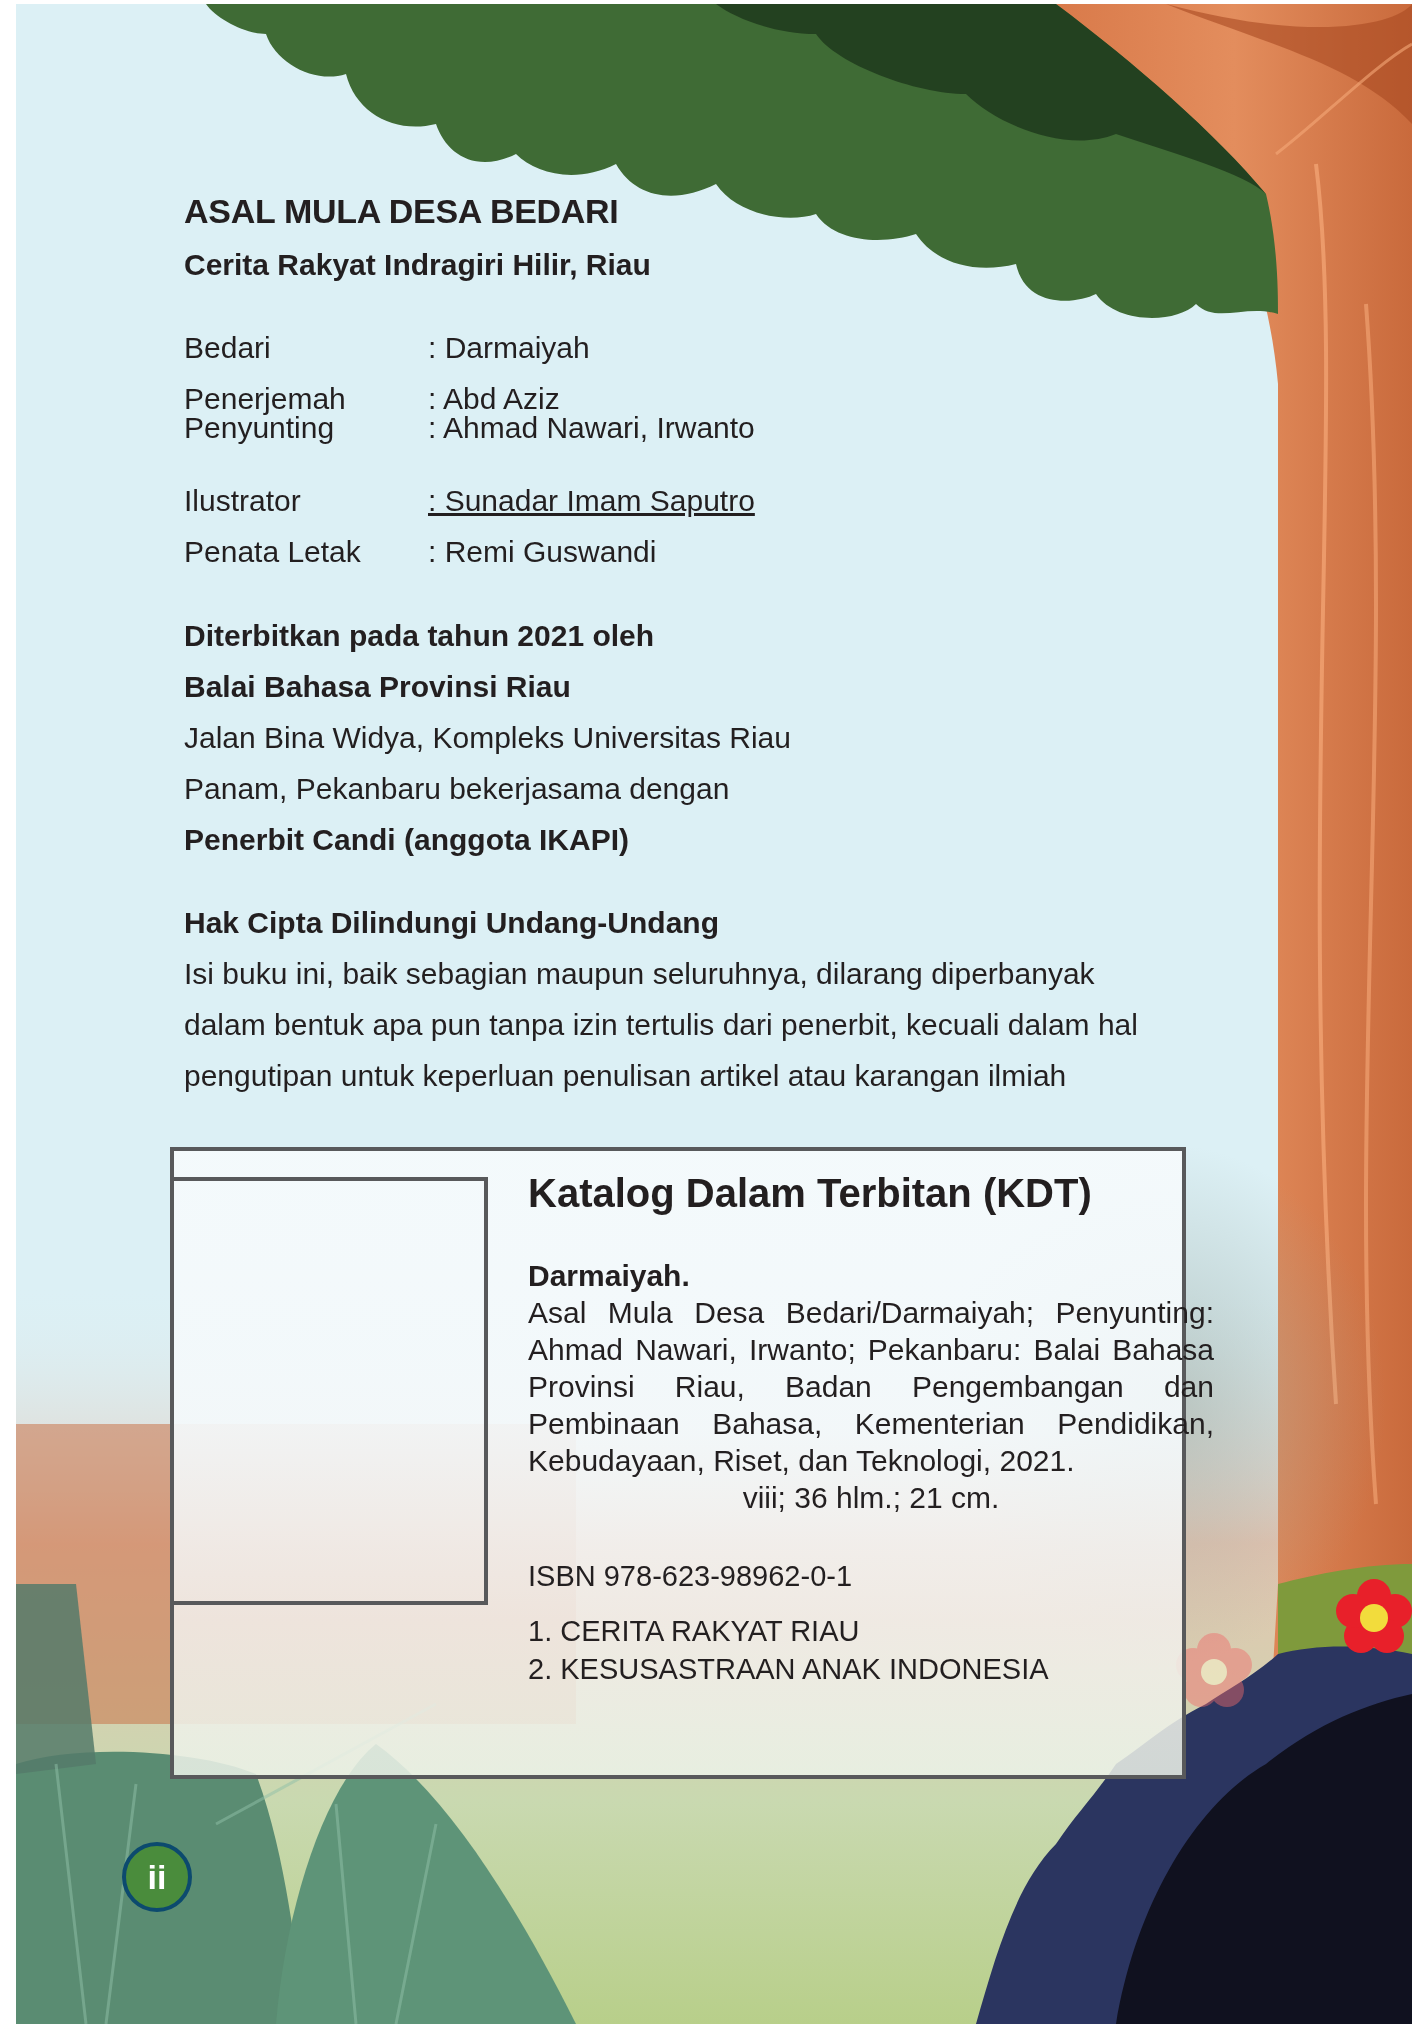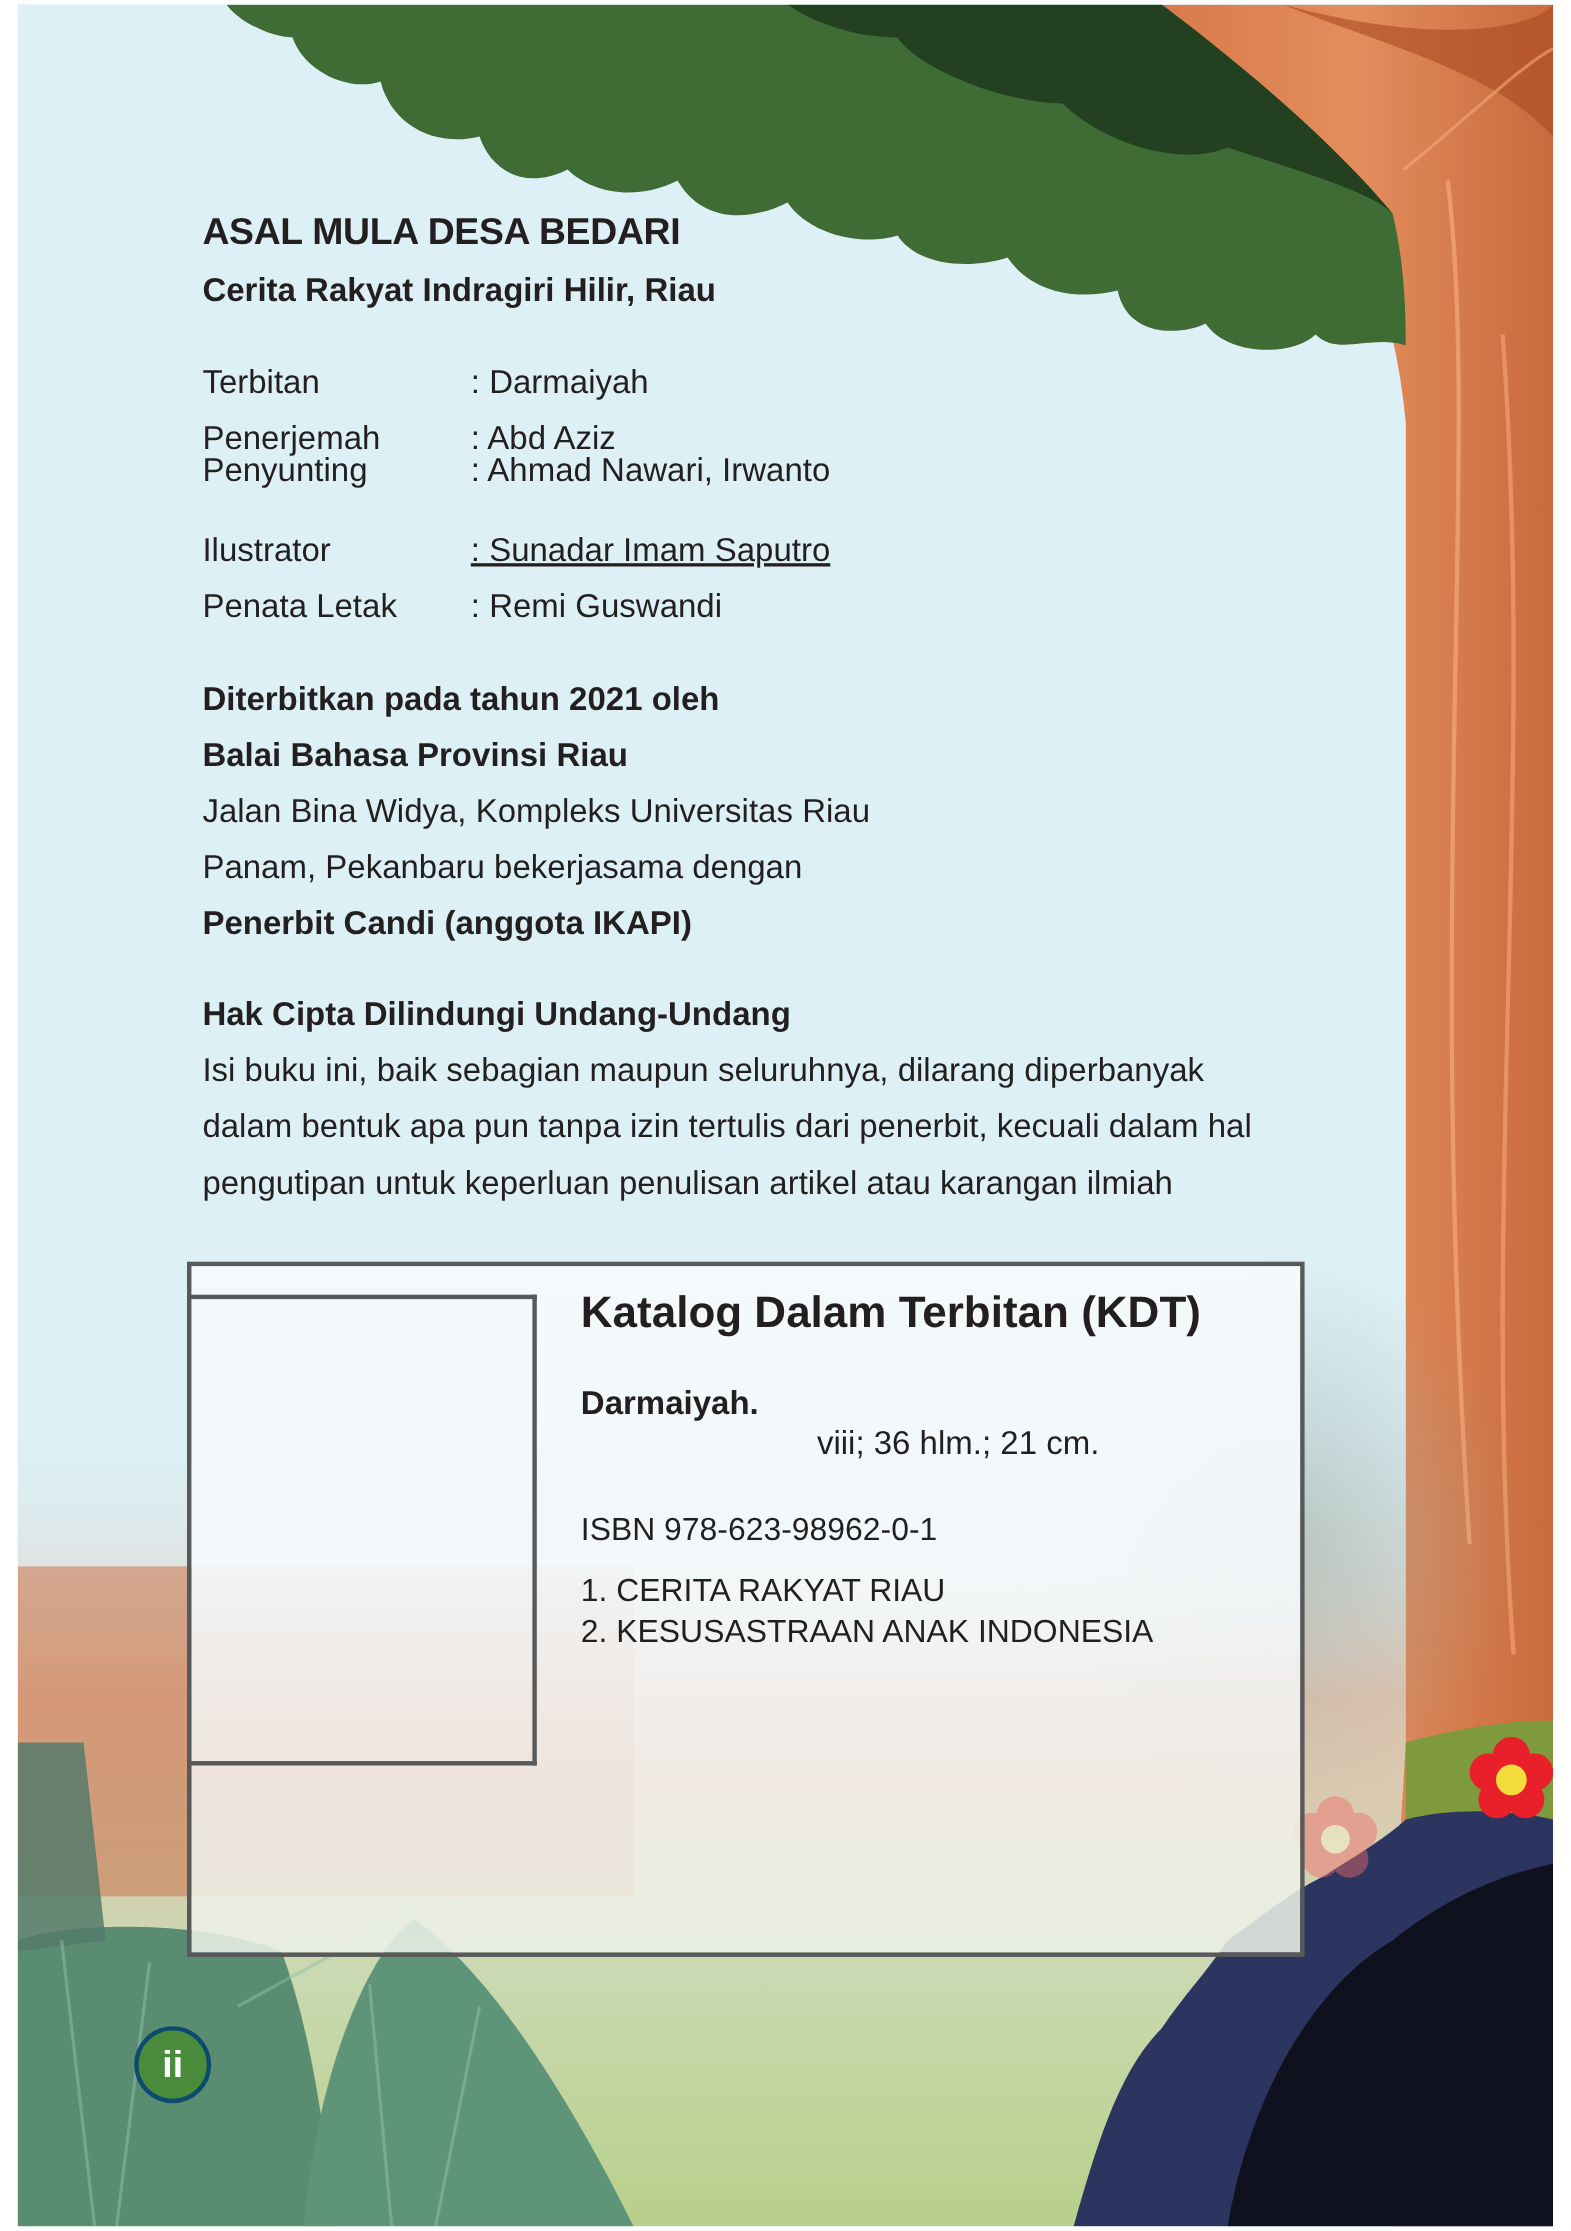--- a/index.html
+++ b/index.html
@@ -87,21 +87,21 @@
       <circle cx="-21" cy="-7" r="17" fill="#f06a6a"></circle>
       <circle cx="0" cy="0" r="13" fill="#fffad0"></circle>
     </g>
   </svg>
 
   <div class="content">
     <div class="t title">ASAL MULA DESA BEDARI</div>
     <div class="t subtitle">Cerita Rakyat Indragiri Hilir, Riau</div>
 
     <div>
-      <div class="credit" style="top:327px;"><span class="lbl">Terbitan</span><span>: Darmaiyah</span></div>
+      <div class="credit" style="top:327px;"><span class="lbl">Bedari</span><span>: Darmaiyah</span></div>
       <div class="credit" style="top:378px;"><span class="lbl">Penerjemah</span><span>: Abd Aziz</span></div>
       <div class="credit" style="top:407px;"><span class="lbl">Penyunting</span><span>: Ahmad Nawari, Irwanto</span></div>
       <div class="credit" style="top:480px;text-decoration:underline;"><span class="lbl">Ilustrator</span><span>: Sunadar Imam Saputro</span></div>
       <div class="credit" style="top:531px;"><span class="lbl">Penata Letak</span><span>: Remi Guswandi</span></div>
     </div>
 
     <div>
       <div class="t pub b" style="top:615px;">Diterbitkan pada tahun 2021 oleh</div>
       <div class="t pub b" style="top:666px;">Balai Bahasa Provinsi Riau</div>
       <div class="t pub" style="top:717px;">Jalan Bina Widya, Kompleks Universitas Riau</div>
@@ -114,20 +114,21 @@
       <div class="t pub" style="top:953px;">Isi buku ini, baik sebagian maupun seluruhnya, dilarang diperbanyak</div>
       <div class="t pub" style="top:1004px;">dalam bentuk apa pun tanpa izin tertulis dari penerbit, kecuali dalam hal</div>
       <div class="t pub" style="top:1055px;">pengutipan untuk keperluan penulisan artikel atau karangan ilmiah</div>
     </div>
 
     <div class="kdt">
       <div class="kdt-inner"></div>
       <div class="kdt-text">
         <div class="kdt-title">Katalog Dalam Terbitan (KDT)</div>
         <div class="kdt-author">Darmaiyah.</div>
+        <div class="kdt-desc">Asal Mula Desa Bedari/Darmaiyah; Penyunting: Ahmad Nawari, Irwanto; Pekanbaru: Balai Bahasa Provinsi Riau, Badan Pengembangan dan Pembinaan Bahasa, Kementerian Pendidikan, Kebudayaan, Riset, dan Teknologi, 2021.</div>
         <div class="kdt-desc" style="text-align:center;">viii; 36 hlm.; 21 cm.</div>
         <div class="kdt-isbn">ISBN 978-623-98962-0-1</div>
         <div class="kdt-subj">
           <div>1. CERITA RAKYAT RIAU</div>
           <div>2. KESUSASTRAAN ANAK INDONESIA</div>
         </div>
       </div>
     </div>
 
     <div class="pagenum">ii</div>

